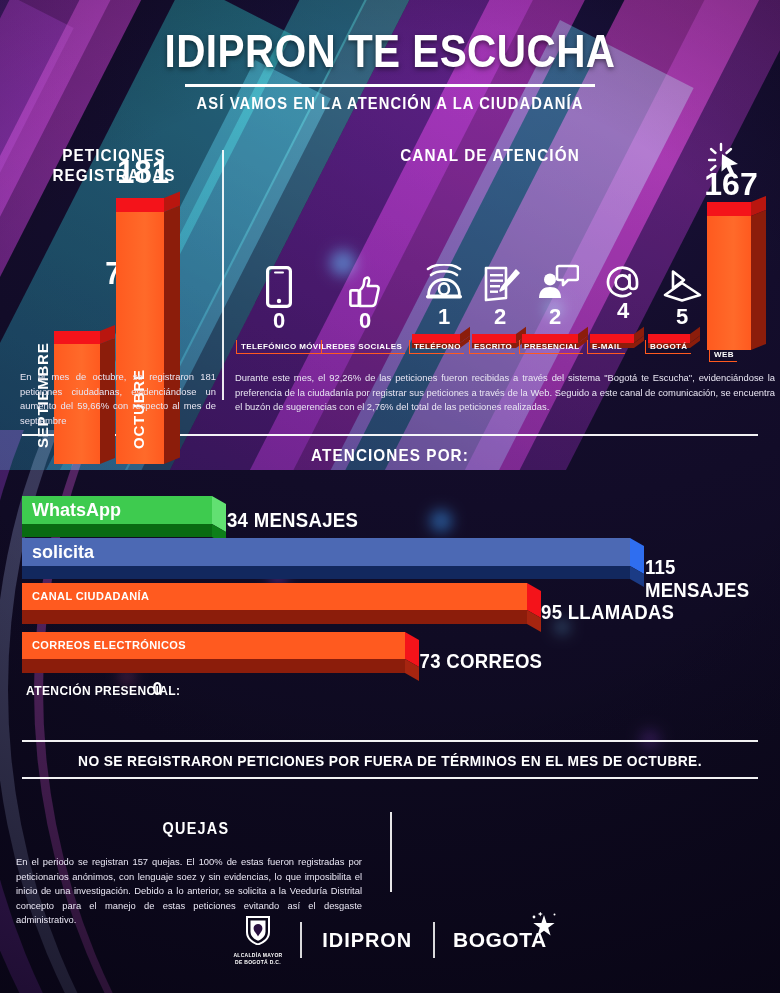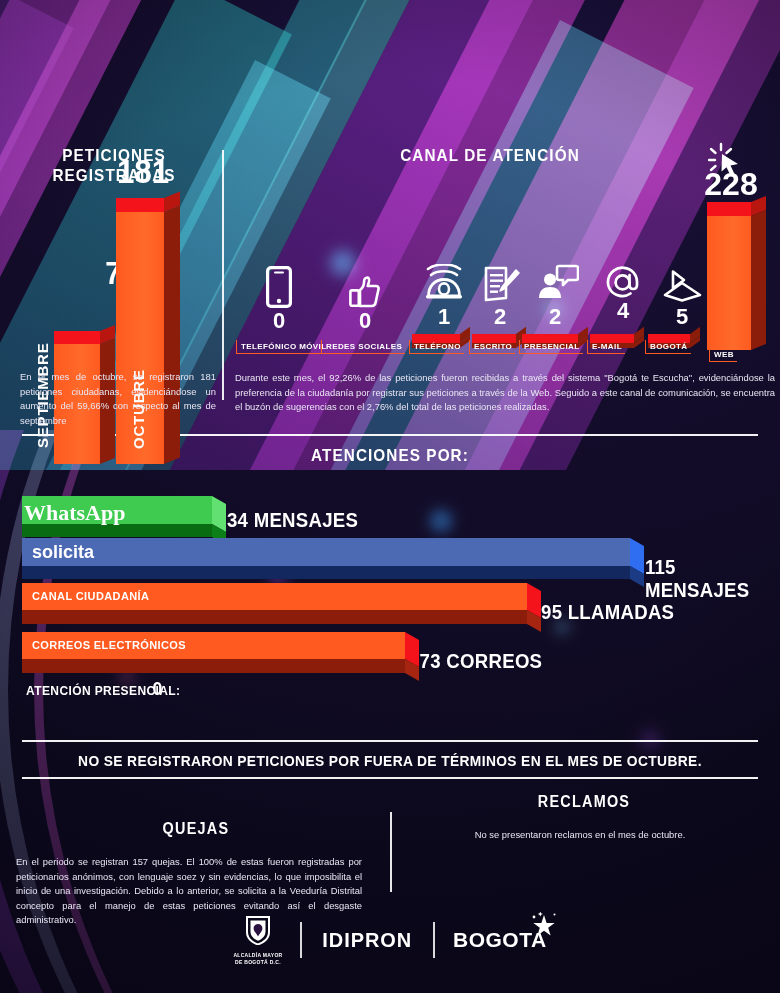--- a/index.html
+++ b/index.html
@@ -132,20 +132,25 @@
       <div class="glow" style="left:430px;top:80px;width:22px;height:22px;background:#2f9bff;opacity:.5;"></div>
       <div class="glow" style="left:270px;top:140px;width:16px;height:16px;background:#b84bff;opacity:.4;"></div>
       <div class="glow" style="left:555px;top:190px;width:14px;height:14px;background:#6fd0ff;opacity:.35;"></div>
       <div class="glow" style="left:120px;top:240px;width:14px;height:14px;background:#ff5fb0;opacity:.3;"></div>
       <div class="glow" style="left:640px;top:300px;width:20px;height:20px;background:#8a3bd8;opacity:.3;"></div>
     </div>
 
     <div class="vignette"></div>
   </div>
 
+  <div class="header">
+    <div class="title">IDIPRON TE ESCUCHA</div>
+    <div class="title-rule"></div>
+    <div class="subtitle">ASÍ VAMOS EN LA ATENCIÓN A LA CIUDADANÍA</div>
+  </div>
 
   <div class="left-panel">
     <div class="sec-head">PETICIONES REGISTRADAS</div>
 
     <div class="bar3d" style="left:46px;top:185px;width:46px;height:133px;">
       <div class="front" style="height:120px;"></div>
       <div class="side" style="left:46px;width:15px;height:120px;transform:skewY(-22deg);transform-origin:left bottom;"></div>
       <div class="top" style="left:0;top:0;width:46px;height:13px;"></div>
       <div class="topside" style="left:46px;top:0;width:15px;height:13px;transform:skewY(-22deg);transform-origin:left top;"></div>
     </div>
@@ -276,21 +281,21 @@
         <g stroke="#fff" stroke-width="2.4" stroke-linecap="round">
           <line x1="13" y1="2" x2="13" y2="8"></line>
           <line x1="3" y1="7" x2="7.5" y2="11"></line>
           <line x1="23" y1="7" x2="18.5" y2="11"></line>
           <line x1="1" y1="18" x2="7" y2="18"></line>
           <line x1="3" y1="28" x2="7.5" y2="24"></line>
         </g>
         <path d="M14 12 L30 22 L22.5 23.5 L26.5 32 L22.5 33.5 L18.5 25.2 L13.5 29.5 Z" fill="#fff"></path>
       </svg>
     </span>
-    <div class="chan-num" style="left:466px;top:20px;width:70px;font-size:32px;">228</div>
+    <div class="chan-num" style="left:466px;top:20px;width:70px;font-size:32px;">167</div>
     <div class="bar3d" style="left:477px;top:56px;width:44px;height:148px;">
       <div class="front" style="height:134px;"></div>
       <div class="side" style="left:44px;width:15px;height:134px;transform:skewY(-22deg);transform-origin:left bottom;"></div>
       <div class="top" style="left:0;top:0;width:44px;height:14px;"></div>
       <div class="topside" style="left:44px;top:0;width:15px;height:14px;transform:skewY(-22deg);transform-origin:left top;"></div>
     </div>
     <div class="chan-tag" style="left:479px;top:202px;">WEB</div>
 
     <div class="bodytext" style="position:absolute;left:5px;top:225px;width:540px;">Durante este mes, el 92,26% de las peticiones fueron recibidas a través del sistema "Bogotá te Escucha", evidenciándose la preferencia de la ciudadanía por registrar sus peticiones a través de la Web. Seguido a este canal de comunicación, se encuentra el buzón de sugerencias con el 2,76% del total de las peticiones realizadas.</div>
   </div>
@@ -298,21 +303,21 @@
   <div class="divider-h" style="left:22px;top:434px;width:736px;"></div>
 
   <div class="sec-head" style="position:absolute;left:0;top:446px;width:780px;z-index:5;">ATENCIONES POR:</div>
 
   <div class="hbar" style="left:22px;top:496px;width:190px;height:28px;z-index:5;">
     <div class="h-face" style="width:190px;background:#3ecb4f;"></div>
     <div class="h-cap" style="left:190px;top:0;width:14px;height:28px;background:#62e072;transform:skewY(30deg);transform-origin:left top;"></div>
     <div class="h-bottom" style="top:28px;width:190px;height:13px;background:#096b12;"></div>
     <div class="h-cap" style="left:190px;top:28px;width:14px;height:13px;background:#0d7f18;transform:skewY(30deg);transform-origin:left top;"></div>
   </div>
-  <div class="hbar-label" style="left:24px;top:500px;font-size:22px;font-family:Liberation Serif, serif;z-index:6;">WhatsApp</div>
+  <div class="hbar-label" style="left:32px;top:500px;font-size:18px;font-family:Liberation Sans, sans-serif;z-index:6;">WhatsApp</div>
   <div class="hbar-value" style="left:222px;top:509px;z-index:6;">34 MENSAJES</div>
 
   <div class="hbar" style="left:22px;top:538px;width:608px;height:28px;z-index:5;">
     <div class="h-face" style="width:608px;background:#4c69b4;"></div>
     <div class="h-cap" style="left:608px;top:0;width:14px;height:28px;background:#2f6ef0;transform:skewY(30deg);transform-origin:left top;"></div>
     <div class="h-bottom" style="top:28px;width:608px;height:13px;background:#12285e;"></div>
     <div class="h-cap" style="left:608px;top:28px;width:14px;height:13px;background:#1b3b85;transform:skewY(30deg);transform-origin:left top;"></div>
   </div>
   <div class="hbar-label" style="left:32px;top:542px;font-size:18px;font-family:'Liberation Sans',sans-serif;z-index:6;">solicita</div>
   <div class="hbar-value" style="left:640px;top:556px;z-index:6;">115 MENSAJES</div>
@@ -344,24 +349,20 @@
 
   <div class="divider-h" style="left:22px;top:777px;width:736px;"></div>
 
   <div style="position:absolute;left:16px;top:820px;width:360px;z-index:5;">
     <div class="col-head">QUEJAS</div>
     <div class="bodytext" style="margin-top:17px;width:346px;">En el periodo se registran 157 quejas. El 100% de estas fueron registradas por peticionarios anónimos, con lenguaje soez y sin evidencias, lo que imposibilita el inicio de una investigación. Debido a lo anterior, se solicita a la Veeduría Distrital concepto para el manejo de estas peticiones evitando así el desgaste administrativo.</div>
   </div>
 
   <div class="divider-v" style="left:390px;top:812px;height:80px;"></div>
 
-  <div style="position:absolute;left:404px;top:793px;width:360px;z-index:5;">
-    <div class="col-head">RECLAMOS</div>
-    <div class="bodytext" style="margin-top:17px;width:352px;text-align:center;">No se presentaron reclamos en el mes de octubre.</div>
-  </div>
 
   <div class="footer">
     <div style="display:flex;flex-direction:column;align-items:center;">
       <span>
         <svg width="26" height="30" viewBox="0 0 26 30">
           <path d="M2 2 H24 V17 C24 24 18 28 13 29.4 C8 28 2 24 2 17 Z" fill="none" stroke="#fff" stroke-width="2"></path>
           <path d="M5.5 5.5 H20.5 V16.6 C20.5 21.6 16.4 24.6 13 25.8 C9.6 24.6 5.5 21.6 5.5 16.6 Z" fill="#fff"></path>
           <path d="M13 9 C15.6 9 17.4 10.8 17.4 13.2 C17.4 16.4 14.4 18.6 13 21.4 C11.6 18.6 8.6 16.4 8.6 13.2 C8.6 10.8 10.4 9 13 9 Z" fill="#2a1240"></path>
         </svg>
       </span>

